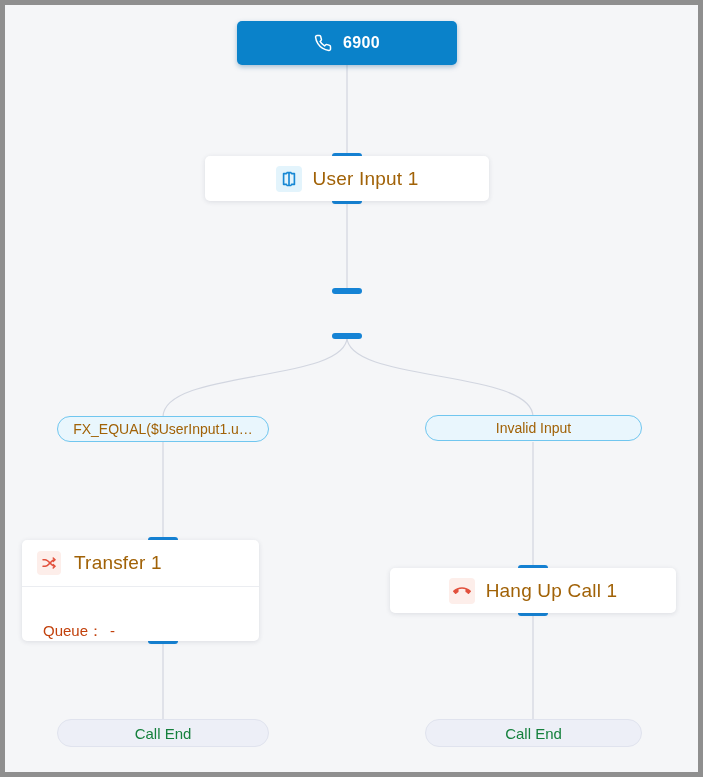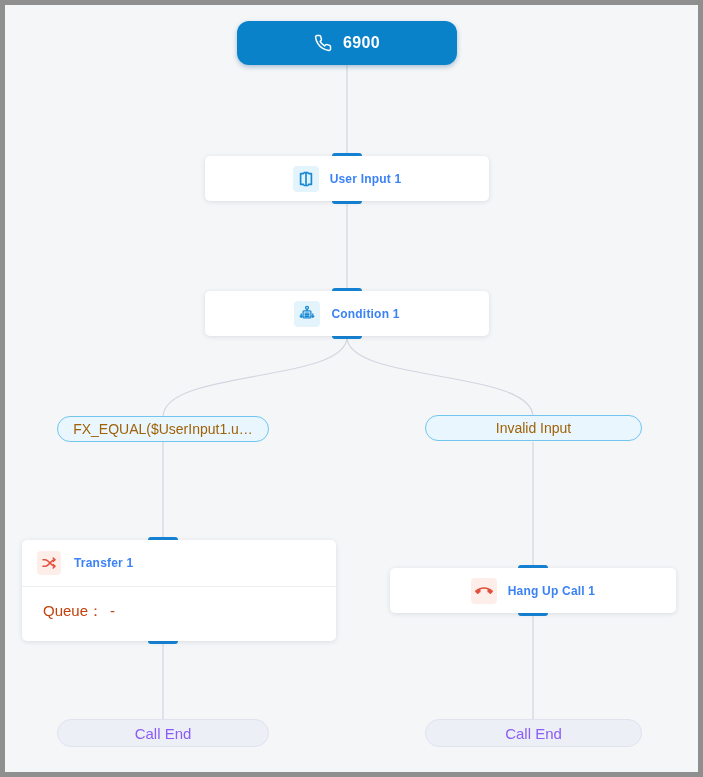--- a/index.html
+++ b/index.html
@@ -7,41 +7,41 @@
     position:relative;width:703px;height:777px;box-sizing:border-box;
     border:5px solid #8f8f8f;background:#f5f6f8;overflow:hidden;
     font-family:"Liberation Sans","DejaVu Sans",sans-serif;
   }
   .edges{position:absolute;left:0;top:0;}
   .node{
     position:absolute;background:#ffffff;border-radius:5px;
     box-shadow:0 1px 5px rgba(30,45,62,.12);
     display:flex;align-items:center;justify-content:center;gap:11px;
   }
-  .node-label{font-size:12px;font-weight:700;color:#3b82f6;letter-spacing:.2px;}
+  .node-label{font-size:19px;font-weight:400;color:#a16207;letter-spacing:.2px;}
   .icon-chip{width:26px;height:26px;border-radius:4px;display:flex;align-items:center;justify-content:center;flex:0 0 auto;}
   .chip-blue{background:#e3f4fc;}
   .chip-red{background:#fdeeea;}
   .entry{
     position:absolute;left:232px;top:16px;width:220px;height:44px;
-    background:#0a82ca;border-radius:12px;display:flex;align-items:center;justify-content:center;gap:11px;
+    background:#0a82ca;border-radius:5px;display:flex;align-items:center;justify-content:center;gap:11px;
     box-shadow:0 2px 5px rgba(20,90,140,.35);
   }
   .entry-label{font-size:16px;font-weight:700;color:#ffffff;letter-spacing:.4px;}
   .port{position:absolute;width:30px;height:6px;border-radius:3px;background:#1583d5;}
   .branch{
     position:absolute;height:26px;background:#e9f6fd;border:1px solid #70c6ef;border-radius:14px;
     display:flex;align-items:center;justify-content:center;box-sizing:border-box;padding:0 14px;
   }
   .branch-label{font-size:14px;color:#a16207;white-space:nowrap;overflow:hidden;}
   .terminal{
     position:absolute;height:28px;background:#edeff7;border:1px solid #e0e3ee;border-radius:15px;
     display:flex;align-items:center;justify-content:center;box-sizing:border-box;
   }
-  .terminal-label{font-size:15px;color:#8b5cf6;}
+  .terminal-label{font-size:15px;color:#15803d;}
   .transfer{flex-direction:column;align-items:stretch;justify-content:flex-start;gap:0;}
   .transfer-header{height:46px;display:flex;align-items:center;gap:13px;padding-left:15px;border-bottom:1px solid #ebedf1;}
   .transfer-header .icon-chip{width:24px;height:24px;}
   .transfer-body{padding:15px 0 0 21px;font-size:15px;color:#c2410c;display:flex;gap:7px;}
 </style>
 </head>
 <body>
 
 <div class="stage">
 
@@ -80,42 +80,29 @@
     <span class="icon-chip chip-blue">
       <svg width="18" height="18" viewBox="0 0 24 24" fill="none" stroke="#1788d4" stroke-width="2.2" stroke-linecap="round" stroke-linejoin="round">
         <path d="M8.6 4.8H4.8v14.4h3.8"></path>
         <path d="M15.4 4.8h3.8v14.4h-3.8"></path>
         <path d="M9.4 3.4h5.2M12 3.4v17.2M9.4 20.6h5.2"></path>
       </svg>
     </span>
     <span class="node-label">User Input 1</span>
   </div>
 
-  <div class="node" style="left:200px;top:286px;width:284px;height:45px;">
-    <span class="icon-chip chip-blue">
-      <svg width="18" height="18" viewBox="0 0 24 24" fill="none" stroke="#1788d4" stroke-width="1.7" stroke-linecap="round" stroke-linejoin="round">
-        <circle cx="12" cy="3.8" r="1.9"></circle>
-        <path d="M12 5.8v1.9"></path>
-        <rect x="6.8" y="7.7" width="10.4" height="9.6" rx="1.2"></rect>
-        <path d="M9.3 10.7h5.4M9.3 13h5.4M9.3 15.3h5.4"></path>
-        <path d="M4.3 12v4.4l-1.4-1.4M4.3 16.4l1.4-1.4"></path>
-        <path d="M19.7 12v4.4l-1.4-1.4M19.7 16.4l1.4-1.4"></path>
-      </svg>
-    </span>
-    <span class="node-label">Condition 1</span>
-  </div>
 
   <div class="branch" style="left:52px;top:411px;width:212px;">
     <span class="branch-label">FX_EQUAL($UserInput1.u…</span>
   </div>
   <div class="branch" style="left:420px;top:410px;width:217px;">
     <span class="branch-label">Invalid Input</span>
   </div>
 
-  <div class="node transfer" style="left:17px;top:535px;width:314px;height:101px;">
+  <div class="node transfer" style="left:17px;top:535px;width:237px;height:101px;justify-content:space-between;">
     <div class="transfer-header">
       <span class="icon-chip chip-red">
         <svg width="16" height="16" viewBox="0 0 24 24" fill="none" stroke="#e2503c" stroke-width="2.2" stroke-linecap="round" stroke-linejoin="round">
           <path d="M3 7.2h3.2c5.8 0 8.8 9.6 14.3 9.6"></path>
           <path d="M3 16.8h3.2c5.8 0 8.8-9.6 14.3-9.6"></path>
           <path d="M18.3 4.6 21 7.2l-2.7 2.6"></path>
           <path d="M18.3 14.2 21 16.8l-2.7 2.6"></path>
         </svg>
       </span>
       <span class="node-label">Transfer 1</span>

